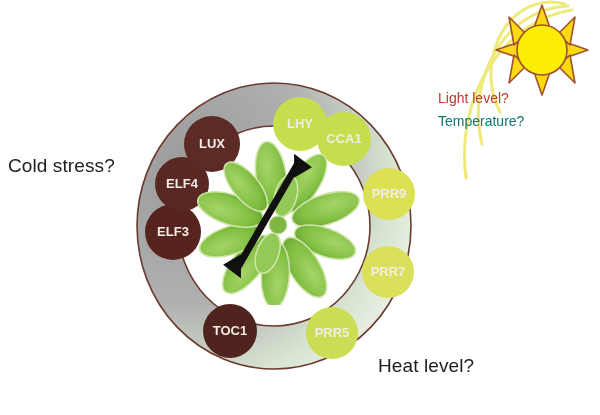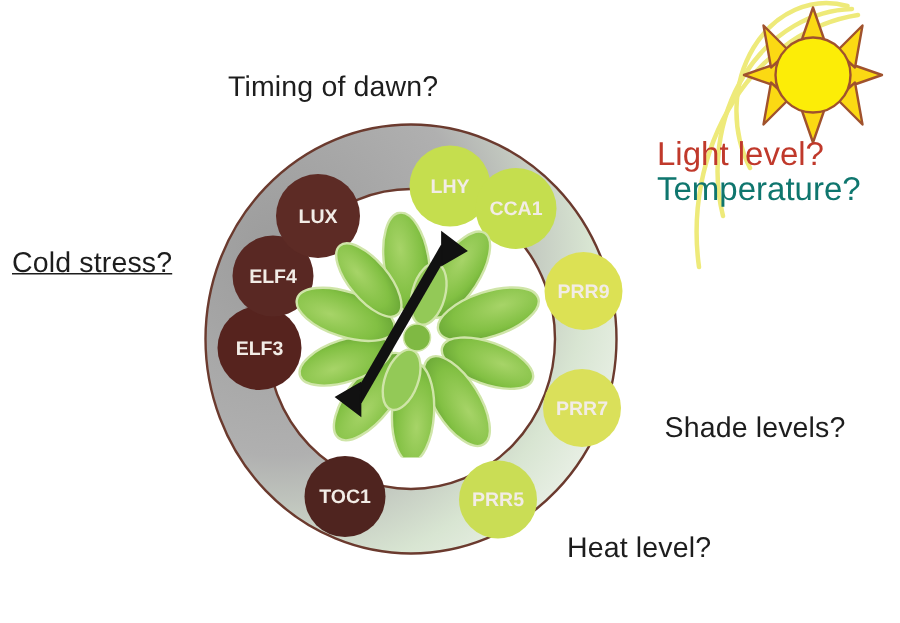--- a/index.html
+++ b/index.html
@@ -22,29 +22,29 @@
   .qlabel {
     position: absolute;
     color: #1d1d1d;
     font-size: 19px;
     font-weight: 400;
     letter-spacing: .1px;
     white-space: nowrap;
     font-family: "Liberation Sans", sans-serif;
   }
   #label-dawn { left: 152px; top: 48px; }
-  #label-cold { left: 8px;   top: 165px; text-decoration: underline; }
+  #label-cold { left: 8px;   top: 155px; }
   #label-dusk { left: 168px; top: 378px; }
   #label-heat { left: 378px; top: 355px; }
   #label-shade{ left: 443px; top: 275px; }
 
   .envlabel {
     position: absolute;
     color: #c0392b;
-    font-size: 22px;
+    font-size: 14px;
     white-space: nowrap;
     font-family: "Liberation Sans", sans-serif;
   }
   #label-light { left: 438px; top: 90px; }
   #label-temp  { left: 438px; top: 113px; }
 
   
   #sun {
     position: absolute;
     left: 494px;
@@ -220,21 +220,19 @@
       <circle cx="82" cy="84" r="9" fill="#7fb943" stroke="#cfe5a8" stroke-width="1"></circle>
 
       <g stroke="#111111" stroke-width="7" fill="#111111" stroke-linecap="butt">
         <line x1="42" y1="126" x2="101" y2="24" stroke="#111111" fill="#111111"></line>
         <polygon points="104,14 93,33 112,33" transform="rotate(-30 101 24)" stroke-width="1" stroke="#111111" fill="#111111"></polygon>
         <polygon points="39,136 50,117 31,117" transform="rotate(-30 42 126)" stroke-width="1" stroke="#111111" fill="#111111"></polygon>
       </g>
     </svg>
   </div>
 
-  <div class="qlabel" id="label-dawn" style="color: rgb(29, 29, 29);">Timing of dawn?</div>
   <div class="qlabel" id="label-cold" style="color: rgb(29, 29, 29);">Cold stress?</div>
   <div class="qlabel" id="label-heat" style="color: rgb(29, 29, 29);">Heat level?</div>
-  <div class="qlabel" id="label-shade" style="color: rgb(29, 29, 29);">Shade levels?</div>
 
   <div class="envlabel" id="label-light" style="color: rgb(192, 57, 43);">Light level?</div>
   <div class="envlabel" id="label-temp" style="color: #0f766e;">Temperature?</div>
 
 </div>
 
 </body></html>

